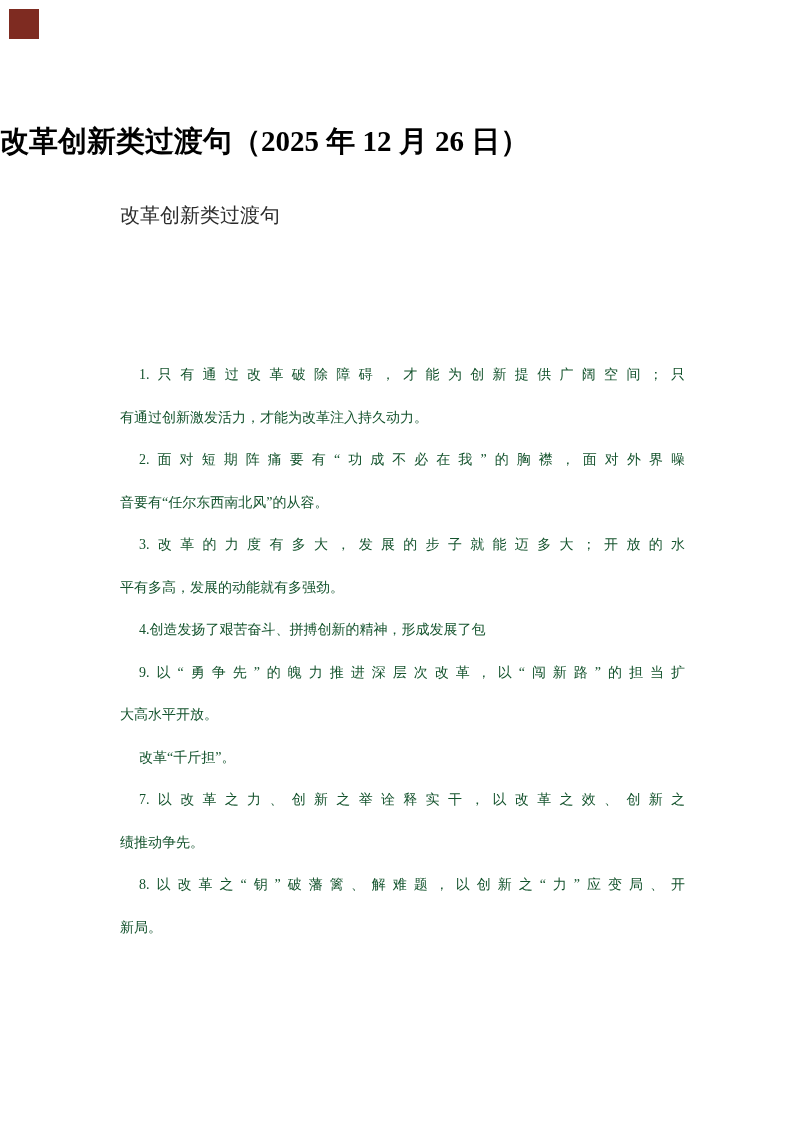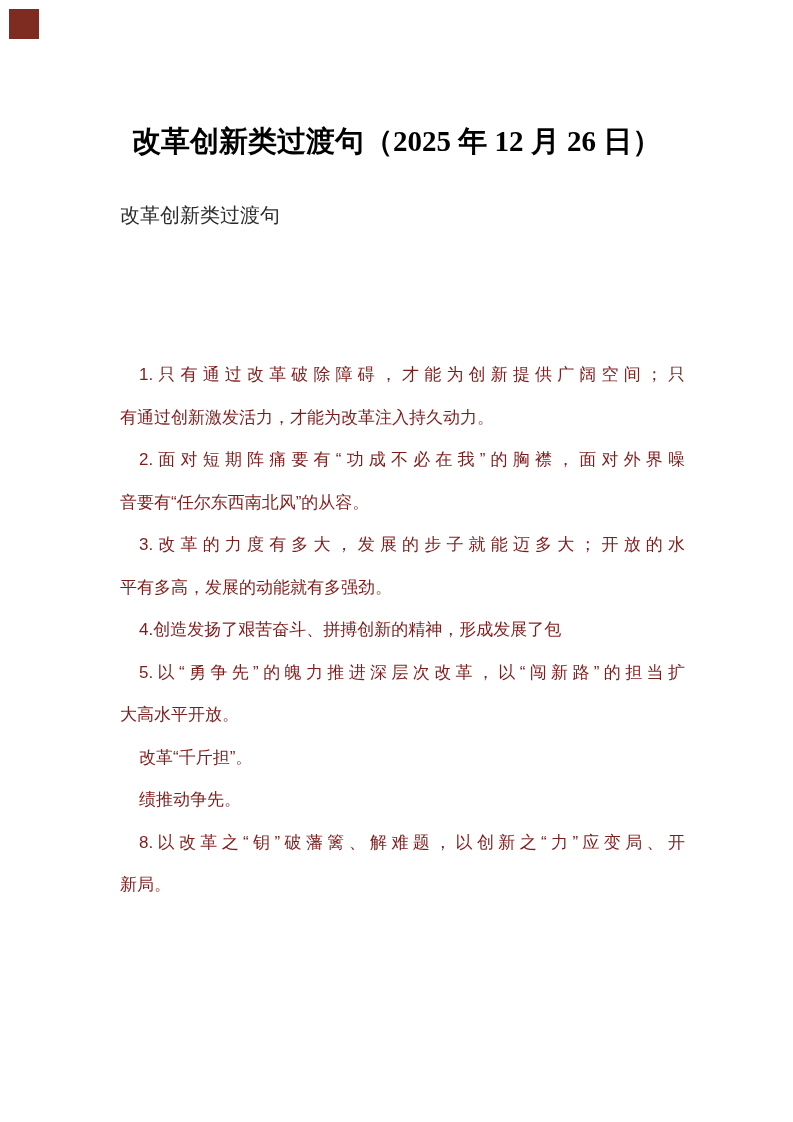--- a/index.html
+++ b/index.html
@@ -12,40 +12,39 @@
     color:#212121;
   }
   .corner-mark{
     position:absolute;left:9px;top:9px;
     width:30px;height:30px;
     background:#7e2b21;
   }
   .doc-title{
     position:absolute;left:0;top:118px;width:100%;
     margin:0;
-    text-align:center;
     font-size:29px;
     line-height:46px;
     font-weight:bold;
     color:#000000;
     font-family:"Liberation Serif", serif;
   }
   .doc-subtitle{
     position:absolute;left:120px;top:200px;
     font-size:20px;
     line-height:30px;
     color:#2b2b2b;
   }
   .doc-body{
     position:absolute;left:120px;top:354px;
     width:565px;
-    font-size:17px;
+    font-size:14px;
     line-height:42.5px;
-    color:#7f1d1d;
-    font-family:Liberation Sans, sans-serif;
+    color:#14532d;
+    font-family:Liberation Serif, serif;
   }
   .para{margin:0;padding:0;}
   .para .ln{
     display:block;
     text-align:justify;
     text-align-last:justify;
   }
   .para .ln:first-child{padding-left:19px;}
   .para .ln:last-child{text-align-last:left;}
 </style>
@@ -69,27 +68,28 @@
         <span class="ln">音要有“任尔东西南北风”的从容。</span>
       </div>
       <div class="para">
         <span class="ln">3.改革的力度有多大，发展的步子就能迈多大；开放的水</span>
         <span class="ln">平有多高，发展的动能就有多强劲。</span>
       </div>
       <div class="para">
         <span class="ln">4.创造发扬了艰苦奋斗、拼搏创新的精神，形成发展了包</span>
       </div>
       <div class="para">
-        <span class="ln">5.以“勇争先”的魄力推进深层次改革，以“闯新路”的担当扩</span>
+        <span class="ln">9.以“勇争先”的魄力推进深层次改革，以“闯新路”的担当扩</span>
         <span class="ln">大高水平开放。</span>
       </div>
       <div class="para">
         <span class="ln">改革“千斤担”。</span>
       </div>
       <div class="para">
+        <span class="ln">7.以改革之力、创新之举诠释实干，以改革之效、创新之</span>
         <span class="ln">绩推动争先。</span>
       </div>
       <div class="para">
         <span class="ln">8.以改革之“钥”破藩篱、解难题，以创新之“力”应变局、开</span>
         <span class="ln">新局。</span>
       </div>
     </div>
 </div>
 
 </body></html>

